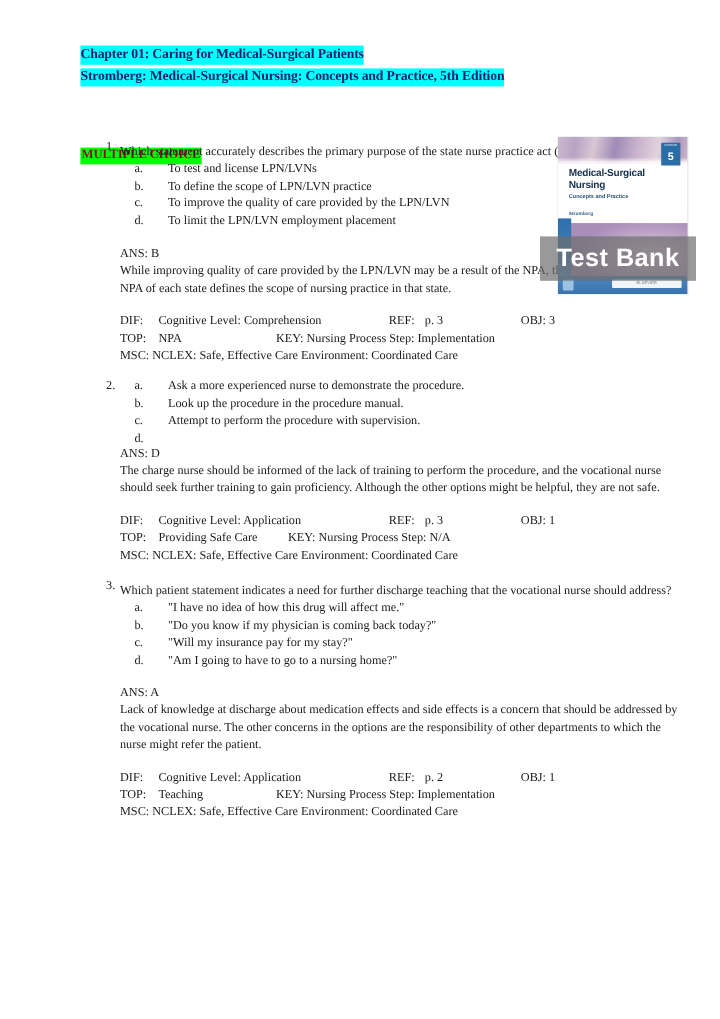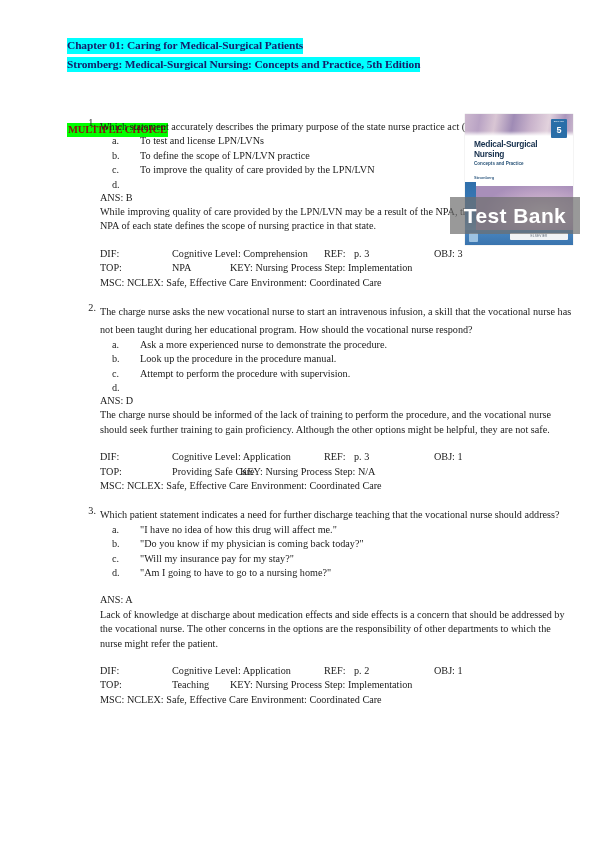--- a/index.html
+++ b/index.html
@@ -125,21 +125,21 @@
     padding-left: 100px;
     font-size: 10.2px;
     line-height: 14.4px;
   }
   .meta-row {
     position: relative;
     height: 14.4px;
     white-space: nowrap;
   }
   .m-lab  { position: absolute; left: 0; }
-  .m-v1   { position: absolute; left: 32px; margin-left: 40px; }
+  .m-v1   { position: absolute; left: 32px; }
   .m-v2   { position: absolute; }
   .m-v3   { position: absolute; }
   .m-full { position: absolute; left: 0; }
 
   
   .col-ref  { left: 224px; }
   .col-refv { left: 254px; }
   .col-obj  { left: 334px; }
   .col-key  { left: 130px; }
   .col-key-wide { left: 140px; }
@@ -335,20 +335,21 @@
         <div class="option">
           <span class="opt-letter">b.</span>
           <span>To define the scope of LPN/LVN practice</span>
         </div>
         <div class="option">
           <span class="opt-letter">c.</span>
           <span>To improve the quality of care provided by the LPN/LVN</span>
         </div>
         <div class="option">
           <span class="opt-letter">d.</span>
+          <span>To limit the LPN/LVN employment placement</span>
         </div>
       </div>
       <div class="ans-block">
         <div class="ans-line">ANS: B</div>
         <div class="rationale">While improving quality of care provided by the LPN/LVN may be a result of the NPA, the primarypurpose of the NPA of each state defines the scope of nursing practice in that state.</div>
       </div>
       <div class="meta-block">
         <div class="meta-row">
           <span class="m-lab">DIF:</span>
           <span class="m-v1">Cognitive Level: Comprehension</span>
@@ -363,21 +364,20 @@
         </div>
         <div class="meta-row">
           <span class="m-full"><span>MSC:</span>&nbsp;<span>NCLEX: Safe, Effective Care Environment: Coordinated Care</span></span>
         </div>
       </div>
     </div>
 
     <div class="question">
       <div class="q-row">
         <span class="q-num">2.</span>
-        <span class="q-stem">The charge nurse asks the new vocational nurse to start an intravenous infusion, a skill that the vocational nurse has not been taught during her educational program. How should the vocational nurse respond?</span>
       </div>
       <div class="options">
         <div class="option">
           <span class="opt-letter">a.</span>
           <span>Ask a more experienced nurse to demonstrate the procedure.</span>
         </div>
         <div class="option">
           <span class="opt-letter">b.</span>
           <span>Look up the procedure in the procedure manual.</span>
         </div>

